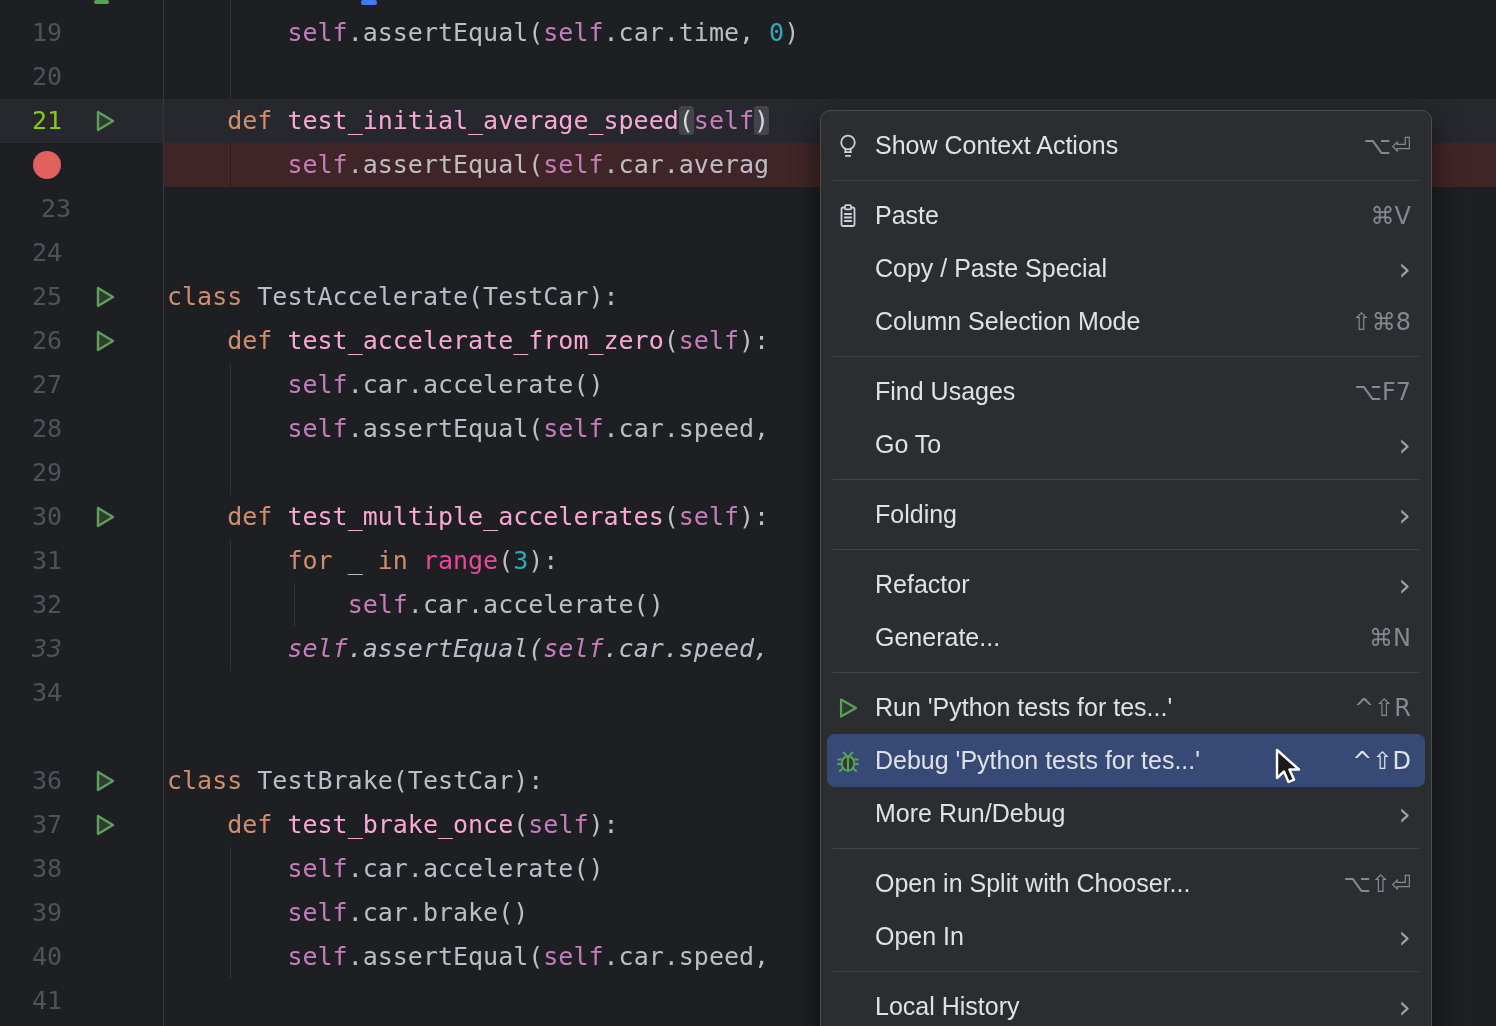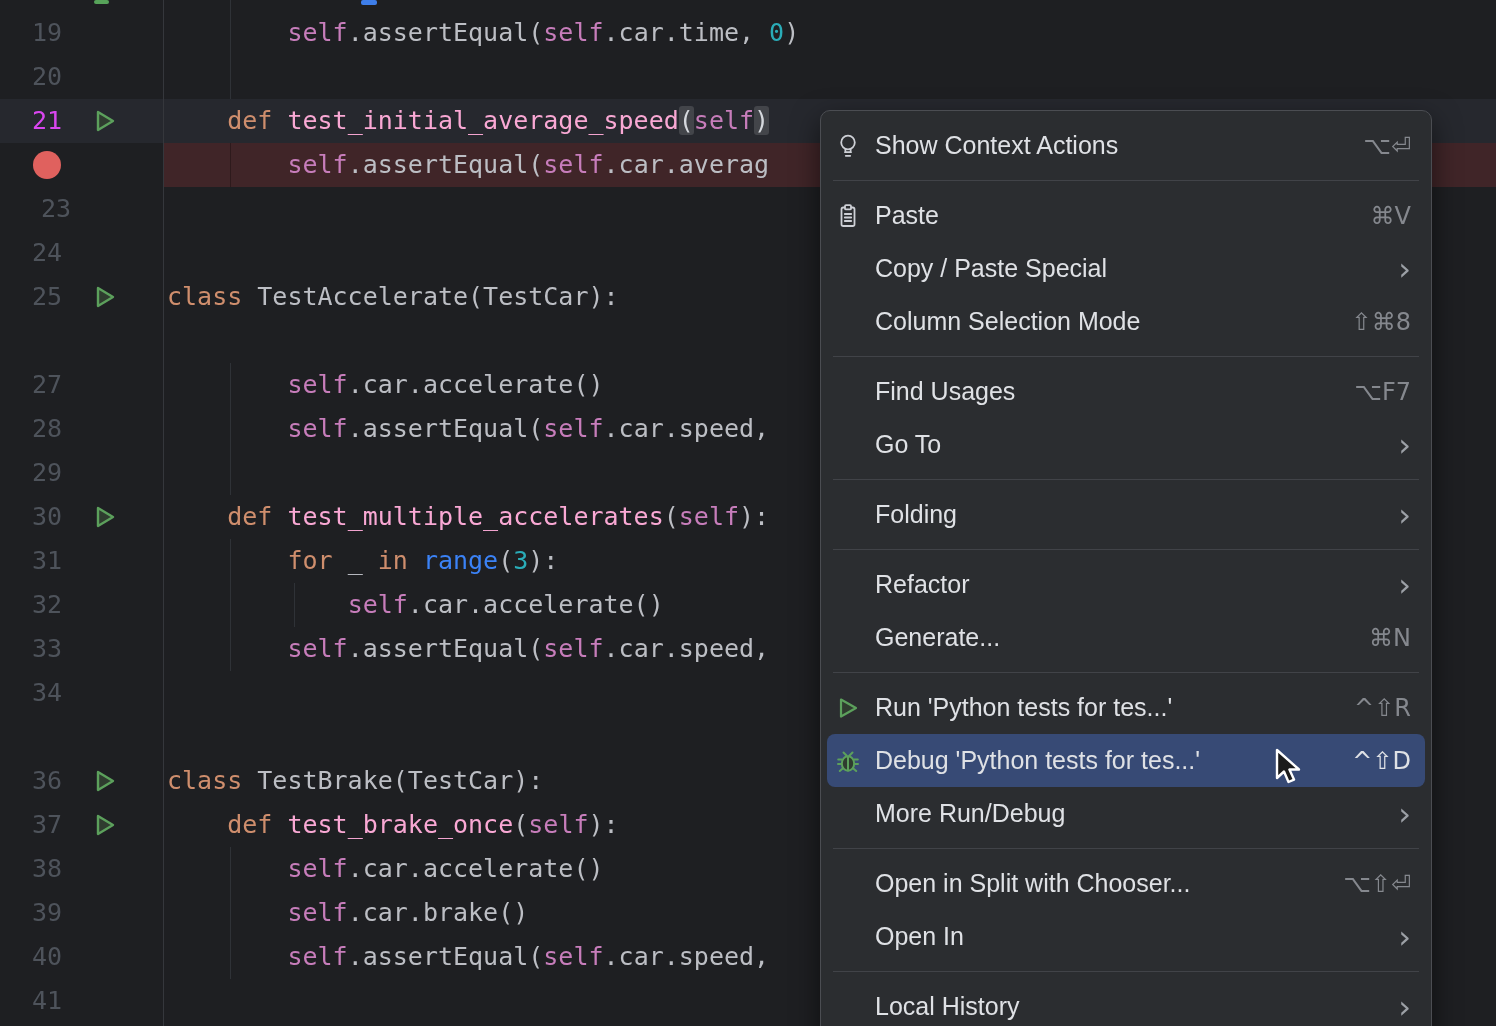--- a/index.html
+++ b/index.html
@@ -14,30 +14,30 @@
 
   .stripe{position:absolute;height:44px;}
   .stripe.caret{left:0;right:0;background:#26282E;}
   .stripe.break{left:163px;right:0;background:#402528;}
 
   .code-row{position:absolute;left:0;width:1496px;height:44px;}
   .guide{position:absolute;top:0;width:1px;height:44px;background:#2F3237;}
   .guide.dark{background:rgba(0,0,0,0.28);}
   .lnum{position:absolute;left:0;top:0;width:62px;height:44px;line-height:44px;
     text-align:right;font-family:"DejaVu Sans Mono",monospace;font-size:25px;color:#4E535B;}
-  .lnum.bright{color:#d946ef;}
+  .lnum.bright{color:#84cc16;}
   .gutter-icon{position:absolute;left:93px;top:9px;width:24px;height:26px;}
   .bp-dot{position:absolute;left:33px;top:8px;width:28px;height:28px;border-radius:50%;background:#E0615E;}
   .code-text{position:absolute;left:167px;top:0;height:44px;line-height:44px;white-space:pre;
     font-family:"DejaVu Sans Mono",monospace;font-size:25px;color:#BCBEC4;}
   .tok-kw{color:#CF8E6D;}
   .tok-fn{color:#f9a8d4;}
   .tok-self{color:#C77DBB;}
   .tok-num{color:#2AACB8;}
-  .tok-bi{color:#3b82f6;}
+  .tok-bi{color:#ec4899;}
   .tok-txt{color:#BCBEC4;}
   .tok-brhl{color:#D5D8DD;background:#43454A;border-radius:3px;}
 
   
   .frag-green{position:absolute;left:94px;top:0;width:15px;height:4px;background:#57A35A;border-radius:2px;z-index:2;}
   .frag-blue{position:absolute;left:361px;top:0;width:16px;height:5px;background:#3E7EEA;border-radius:2px;z-index:2;}
   .frag-guide{position:absolute;left:230px;top:0;width:1px;height:11px;background:#2F3237;z-index:2;}
 
   
   .context-menu{position:absolute;left:820px;top:110px;width:612px;box-sizing:border-box;
@@ -97,20 +97,27 @@
       <div class="code-row" style="top: 231px;">
         <div class="lnum">24</div>
       </div>
       <div class="code-row" style="top: 275px;">
         <div class="lnum">25</div>
         <div class="gutter-icon"><svg width="24" height="26" viewBox="0 0 24 26">
             <path d="M5 4 L20 13 L5 22 Z" fill="#2F3C2F" stroke="#5CA05C" stroke-width="2.4" stroke-linejoin="round"></path>
           </svg></div>
         <div class="code-text"><span class="tok-kw">class</span><span class="tok-txt"> TestAccelerate(TestCar):</span></div>
       </div>
+      <div class="code-row" style="top: 319px;">
+        <div class="lnum">26</div>
+        <div class="gutter-icon"><svg width="24" height="26" viewBox="0 0 24 26">
+            <path d="M5 4 L20 13 L5 22 Z" fill="#2F3C2F" stroke="#5CA05C" stroke-width="2.4" stroke-linejoin="round"></path>
+          </svg></div>
+        <div class="code-text"><span class="tok-txt">    </span><span class="tok-kw">def</span><span class="tok-txt"> </span><span class="tok-fn">test_accelerate_from_zero</span><span class="tok-txt">(</span><span class="tok-self">self</span><span class="tok-txt">):</span></div>
+      </div>
       <div class="code-row" style="top: 363px;">
         <div class="guide" style="left: 230px;"></div>
         <div class="lnum">27</div>
         <div class="code-text"><span class="tok-txt">        </span><span class="tok-self">self</span><span class="tok-txt">.car.accelerate()</span></div>
       </div>
       <div class="code-row" style="top: 407px;">
         <div class="guide" style="left: 230px;"></div>
         <div class="lnum">28</div>
         <div class="code-text"><span class="tok-txt">        </span><span class="tok-self">self</span><span class="tok-txt">.assertEqual(</span><span class="tok-self">self</span><span class="tok-txt">.car.speed,</span></div>
       </div>
@@ -129,21 +136,21 @@
         <div class="guide" style="left: 230px;"></div>
         <div class="lnum">31</div>
         <div class="code-text"><span class="tok-txt">        </span><span class="tok-kw">for</span><span class="tok-txt"> _ </span><span class="tok-kw">in</span><span class="tok-txt"> </span><span class="tok-bi">range</span><span class="tok-txt">(</span><span class="tok-num">3</span><span class="tok-txt">):</span></div>
       </div>
       <div class="code-row" style="top: 583px;">
         <div class="guide" style="left: 230px;"></div>
         <div class="guide" style="left: 294px;"></div>
         <div class="lnum">32</div>
         <div class="code-text"><span class="tok-txt">            </span><span class="tok-self">self</span><span class="tok-txt">.car.accelerate()</span></div>
       </div>
-      <div class="code-row" style="top: 627px;">
+      <div class="code-row" style="top: 627px; font-style: italic;">
         <div class="guide" style="left: 230px;"></div>
         <div class="lnum">33</div>
         <div class="code-text"><span class="tok-txt">        </span><span class="tok-self">self</span><span class="tok-txt">.assertEqual(</span><span class="tok-self">self</span><span class="tok-txt">.car.speed,</span></div>
       </div>
       <div class="code-row" style="top: 671px;">
         <div class="lnum">34</div>
       </div>
       <div class="code-row" style="top: 759px;">
         <div class="lnum">36</div>
         <div class="gutter-icon"><svg width="24" height="26" viewBox="0 0 24 26">

